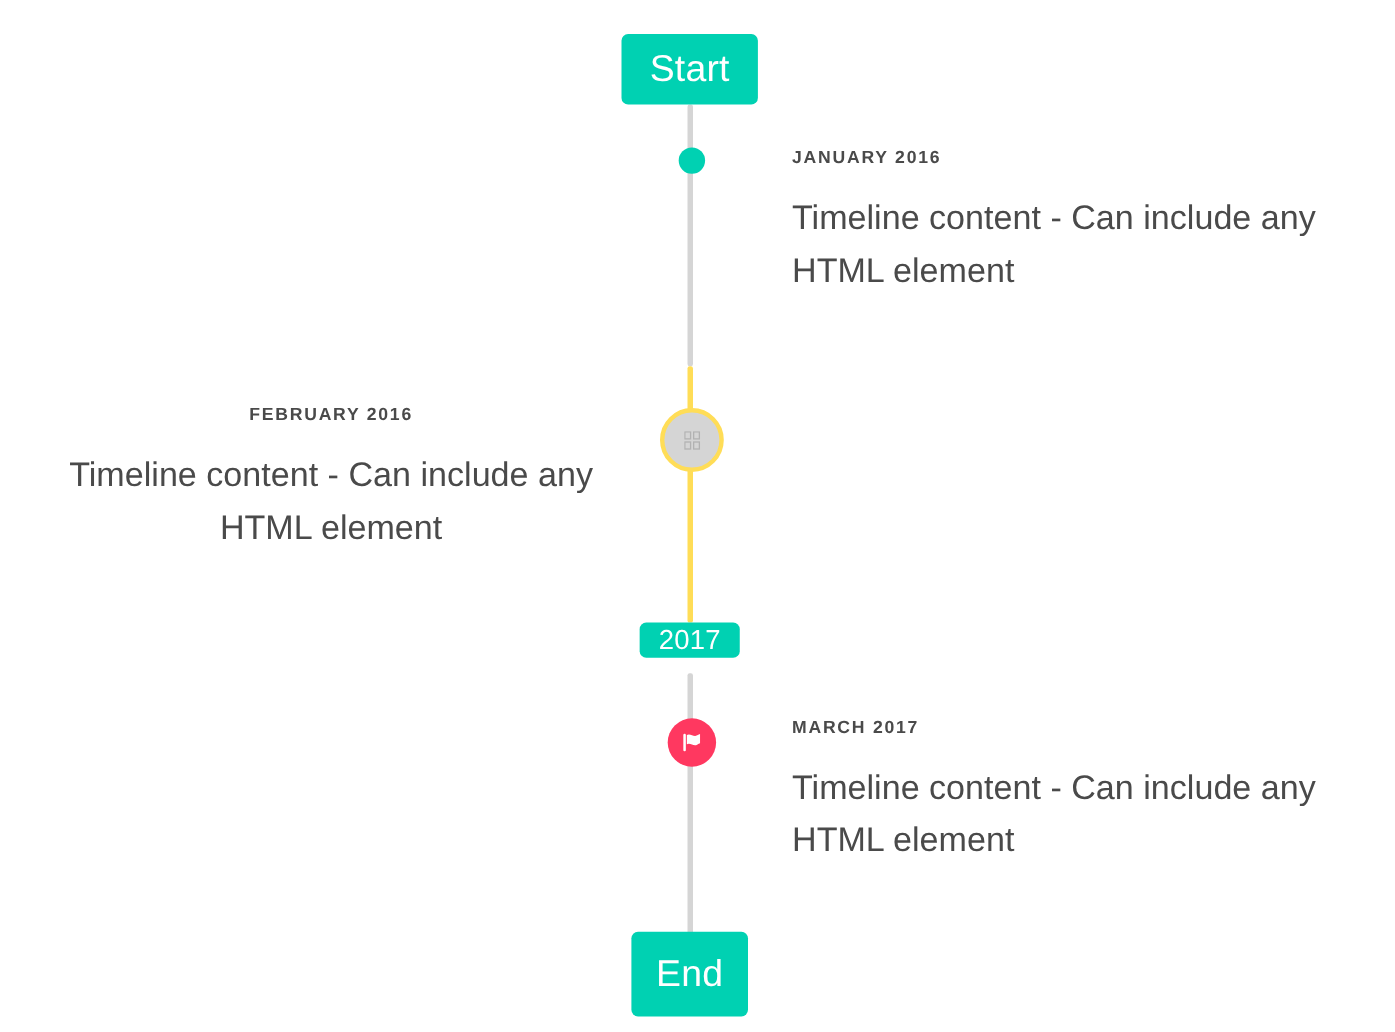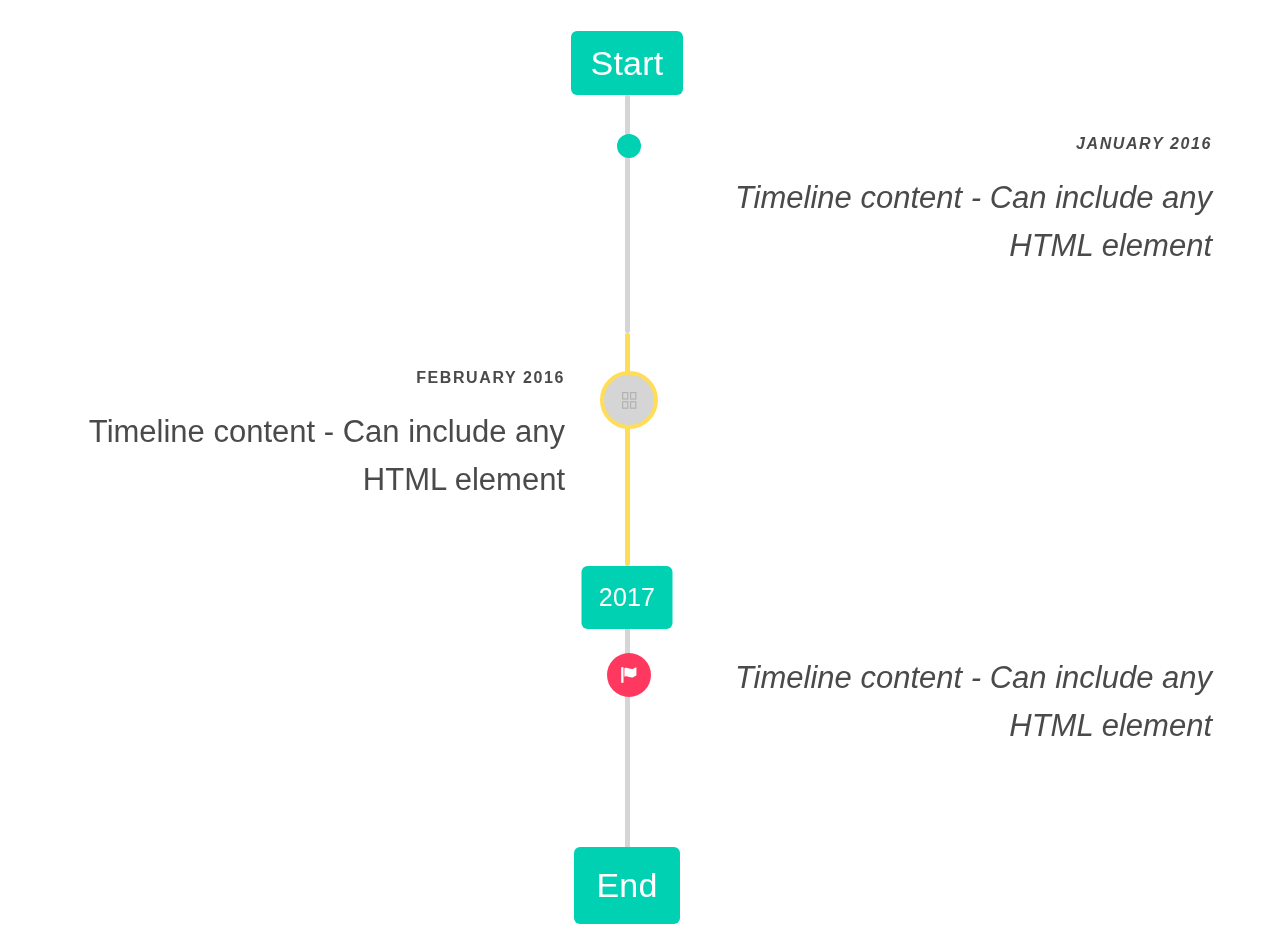--- a/index.html
+++ b/index.html
@@ -42,29 +42,29 @@
     border-radius: 6px;
     display: flex;
     align-items: center;
     justify-content: center;
     box-sizing: border-box;
     font-weight: 400;
     letter-spacing: 0.2px;
   }
   .badge-start {
     top: 31px;
-    width: 112px;
+    width: 124px;
     height: 64px;
     font-size: 34px;
     margin-left: -7px;
   }
   .badge-mid {
     top: 566px;
     width: 91px;
-    height: 63px;
+    height: 32px;
     font-size: 25px;
     margin-left: -7px;
     text-align: right;
   }
   .badge-end {
     top: 847px;
     width: 106px;
     height: 77px;
     font-size: 34px;
     margin-left: -7px;
@@ -106,22 +106,22 @@
     height: 44px;
     background: #ff3860;
   }
   .marker-flag svg { display: block; }
 
   
   .entry {
     position: absolute;
     width: 528px;
   }
-  .entry-right { left: 684px; text-align: right; font-style: italic; }
-  .entry-left  { left: 37px;  text-align: right; }
+  .entry-right { left: 720px; text-align: left; }
+  .entry-left  { left: 37px;  text-align: center; }
 
   .entry-date {
     font-size: 16px;
     font-weight: bold;
     letter-spacing: 1.6px;
     color: #4a4a4a;
     margin: 0 0 22px 0;
     line-height: 1;
   }
   .entry-body {
@@ -168,18 +168,19 @@
 
   <div class="badge badge-mid">2017</div>
 
   <div class="marker marker-flag">
     <svg width="22" height="22" viewBox="0 0 22 22" xmlns="http://www.w3.org/2000/svg">
       <rect x="3.2" y="3" width="2.3" height="16" rx="1.1" fill="#ffffff"></rect>
       <path d="M6.4 4.2 C9.5 2.3 12.6 6.4 15.7 4.5 C16.9 3.8 17.6 3.4 18.4 3.2 L18.4 11.6 C17.6 11.9 16.9 12.3 15.7 13.0 C12.6 14.9 9.5 10.8 6.4 12.7 Z" fill="#ffffff"></path>
     </svg>
   </div>
   <div class="entry entry-right entry-mar">
+    <p class="entry-date">MARCH 2017</p>
     <p class="entry-body">Timeline content - Can include any HTML element</p>
   </div>
 
   <div class="badge badge-end">End</div>
 
 </div>
 
 </body></html>

